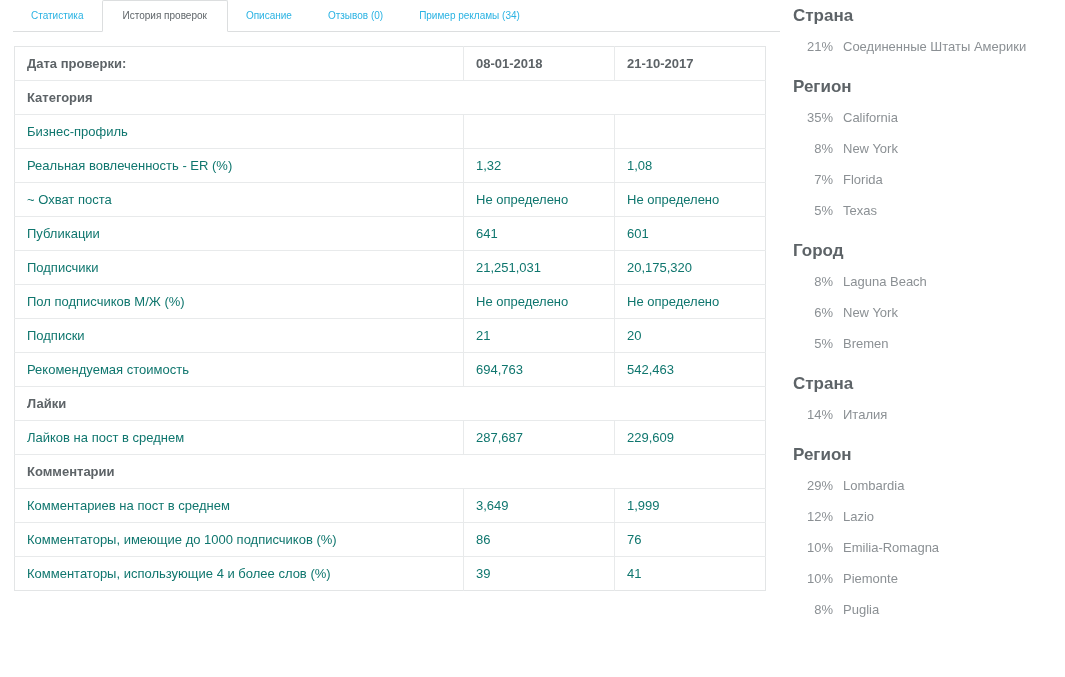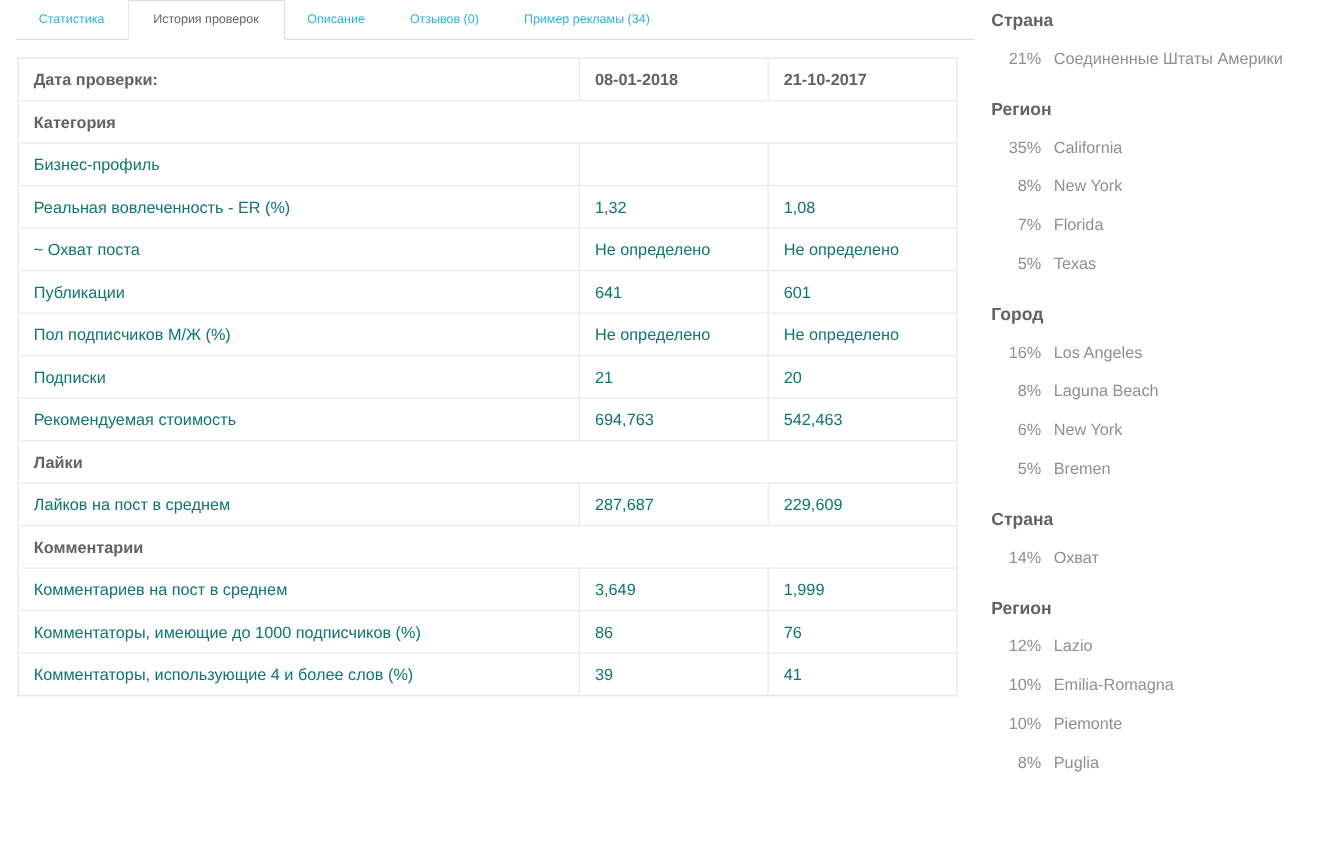--- a/index.html
+++ b/index.html
@@ -123,21 +123,21 @@
   tr.section td {
     font-weight: bold;
     color: #5d6367;
     border-right: none;
   }
   tr.section td.label-cell { border-right: none; }
 
   
   .geo-group { margin: 0; }
   .geo-title {
-    font-size: 14px;
+    font-size: 17px;
     font-weight: bold;
     color: #5d6367;
     line-height: 1;
     padding: 0 0 0 0;
     height: 31px;
     display: flex;
     align-items: center;
   }
   .geo-row {
     display: flex;
@@ -202,20 +202,25 @@
               <td class="label-cell">~ Охват поста</td>
               <td class="v1">Не определено</td>
               <td class="v2">Не определено</td>
             </tr>
             <tr class="data">
               <td class="label-cell">Публикации</td>
               <td class="v1">641</td>
               <td class="v2">601</td>
             </tr>
             <tr class="data">
+              <td class="label-cell">Подписчики</td>
+              <td class="v1">21,251,031</td>
+              <td class="v2">20,175,320</td>
+            </tr>
+            <tr class="data">
               <td class="label-cell">Пол подписчиков М/Ж (%)</td>
               <td class="v1">Не определено</td>
               <td class="v2">Не определено</td>
             </tr>
             <tr class="data">
               <td class="label-cell">Подписки</td>
               <td class="v1">21</td>
               <td class="v2">20</td>
             </tr>
             <tr class="data">
@@ -281,47 +286,47 @@
           </div>
           <div class="geo-row">
             <span class="geo-pct">5%</span>
             <span class="geo-name">Texas</span>
           </div>
         </div>
         <div class="geo-spacer"></div>
         <div class="geo-group">
           <div class="geo-title">Город</div>
           <div class="geo-row">
-            <span class="geo-pct">16%</span>
-            <span class="geo-name">Los Angeles</span>
-          </div>
-          <div class="geo-row">
             <span class="geo-pct">8%</span>
             <span class="geo-name">Laguna Beach</span>
           </div>
           <div class="geo-row">
             <span class="geo-pct">6%</span>
             <span class="geo-name">New York</span>
           </div>
           <div class="geo-row">
             <span class="geo-pct">5%</span>
             <span class="geo-name">Bremen</span>
           </div>
         </div>
         <div class="geo-spacer"></div>
         <div class="geo-group">
           <div class="geo-title">Страна</div>
           <div class="geo-row">
             <span class="geo-pct">14%</span>
-            <span class="geo-name">Охват</span>
+            <span class="geo-name">Италия</span>
           </div>
         </div>
         <div class="geo-spacer"></div>
         <div class="geo-group">
           <div class="geo-title">Регион</div>
+          <div class="geo-row">
+            <span class="geo-pct">29%</span>
+            <span class="geo-name">Lombardia</span>
+          </div>
           <div class="geo-row">
             <span class="geo-pct">12%</span>
             <span class="geo-name">Lazio</span>
           </div>
           <div class="geo-row">
             <span class="geo-pct">10%</span>
             <span class="geo-name">Emilia-Romagna</span>
           </div>
           <div class="geo-row">
             <span class="geo-pct">10%</span>

